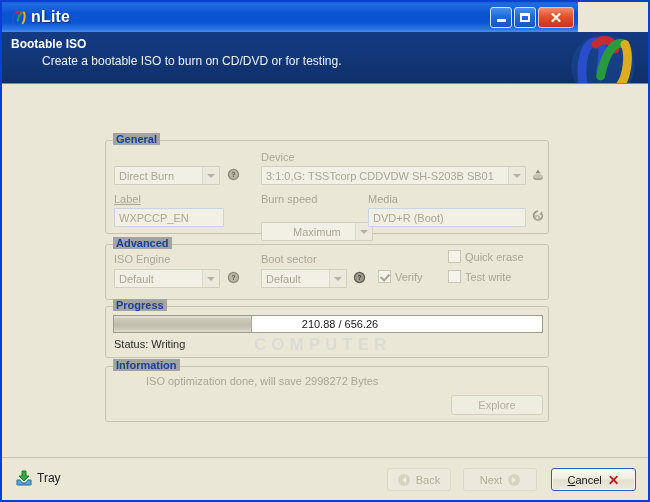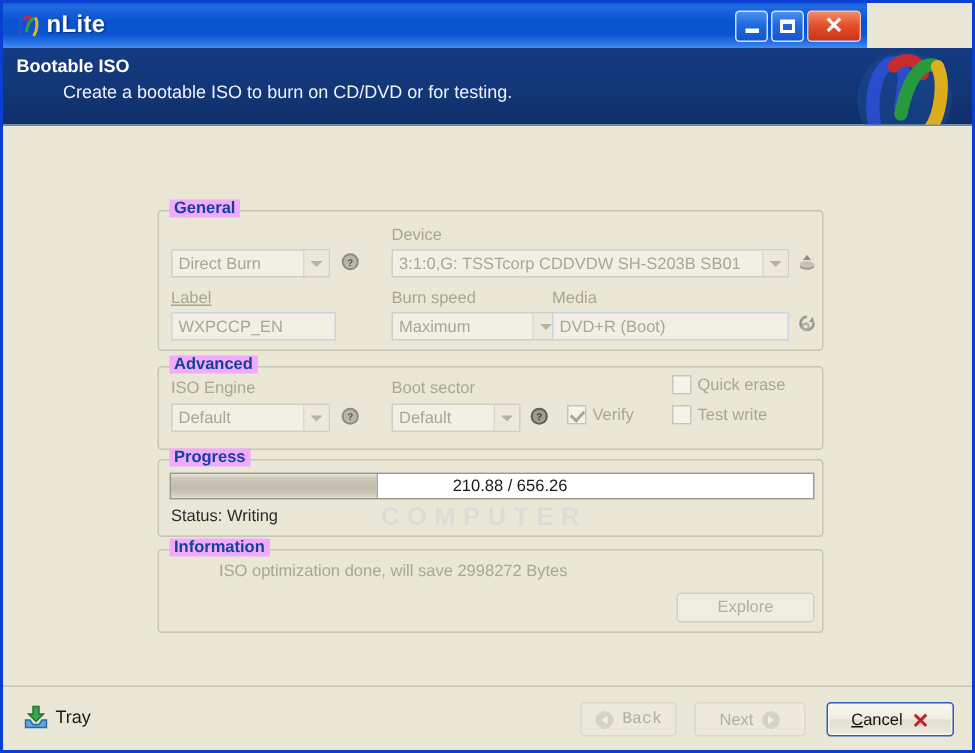--- a/index.html
+++ b/index.html
@@ -141,21 +141,21 @@
   .group {
     position: absolute;
     border: 1px solid #c8c5b4;
     border-radius: 3px;
     box-sizing: border-box;
     background: transparent;
   }
   .group-title {
     position: absolute;
     top: -8px; left: 7px;
-    background: #f0abfc;
+    background: #a3a3a3;
     padding: 0 3px;
     color: #16409c;
     font-size: 11px;
     font-weight: bold;
   }
 
   #grp-general  { left: 103px; top: 56px;  width: 444px; height: 94px; }
   #grp-advanced { left: 103px; top: 160px; width: 444px; height: 56px; }
   #grp-progress { left: 103px; top: 222px; width: 444px; height: 52px; }
   #grp-info     { left: 103px; top: 282px; width: 444px; height: 56px; text-decoration: underline; }
@@ -463,21 +463,21 @@
         <ellipse cx="8" cy="9.5" rx="5.5" ry="2.6" fill="#c6c3b2"></ellipse>
         <path d="M8 2 L11 6 L5 6 Z" fill="#8e8b7c"></path>
       </svg>
 
       <div class="fld-label" style="left:8px; top:52px;text-decoration:underline;">Label</div>
       <div class="textbox" style="left:8px; top:67px; width:110px;">
         <div class="val">WXPCCP_EN</div>
       </div>
 
       <div class="fld-label" style="left:155px; top:52px;">Burn speed</div>
-      <div class="combo" style="left:155px; top:67px; width:112px;">
+      <div class="combo" style="left:155px; top:81px; width:112px;padding-left:27px;">
         <div class="val">Maximum</div>
         <div class="arrow">
             <div class="caret"></div>
           </div>
       </div>
 
       <div class="fld-label" style="left:262px; top:52px;">Media</div>
       <div class="textbox" style="left:262px; top:67px; width:158px;">
         <div class="val">DVD+R (Boot)</div>
       </div>
@@ -555,21 +555,21 @@
 
   <div class="bottombar">
     <div class="tray">
       <svg width="16" height="16" viewBox="0 0 16 16">
         <path d="M6 1 h4 v5 h3 l-5 5 l-5 -5 h3 z" fill="#3aa64a" stroke="#1f7a2c" stroke-width="1"></path>
         <path d="M1 10 h3 l2 3 h4 l2 -3 h3 v5 h-14 z" fill="#5aa6e0" stroke="#2a6c9e" stroke-width="1"></path>
       </svg>
       <div class="txt">Tray</div>
     </div>
 
-    <div class="navbtn disabled" style="left:385px; width:64px;font-family:Liberation Mono, monospace;">
+    <div class="navbtn disabled" style="left:385px; width:64px;">
       <span class="nav-circ">
           <span class="tri left"></span>
         </span>
       <span>Back</span>
     </div>
 
     <div class="navbtn disabled" style="left:461px; width:74px;">
       <span>Next</span>
       <span class="nav-circ">
           <span class="tri right"></span>

